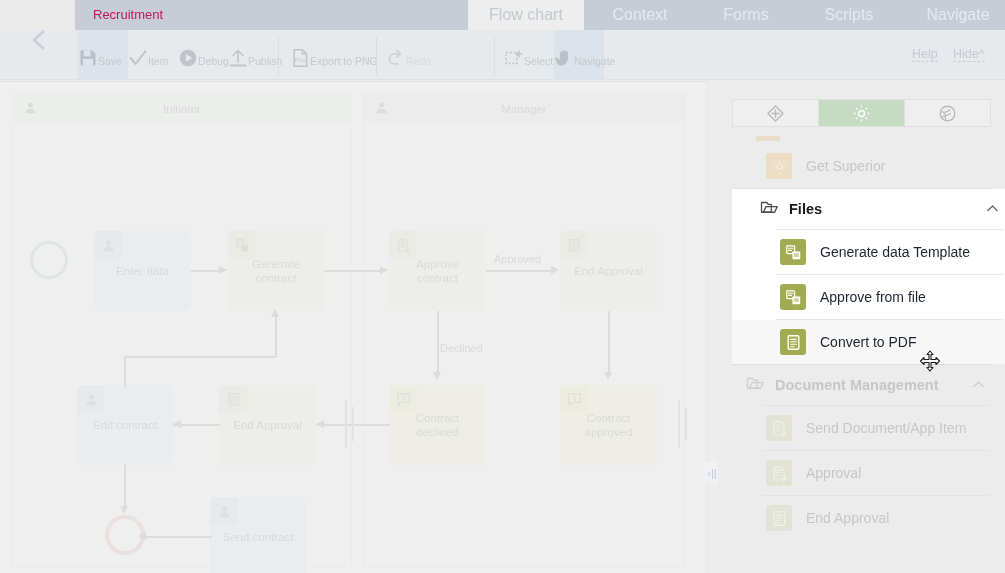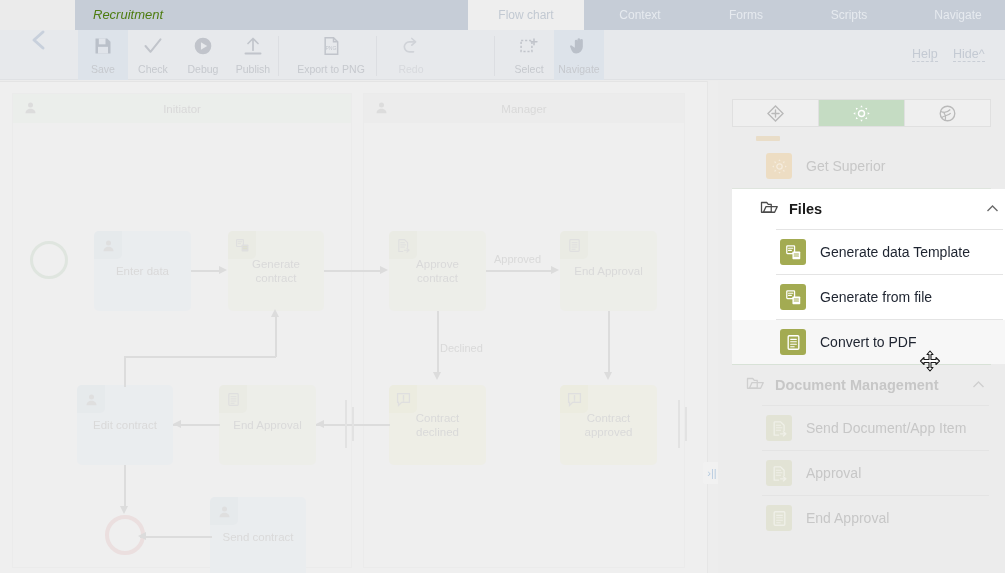--- a/index.html
+++ b/index.html
@@ -15,46 +15,46 @@
   .tabstrip {
     position: absolute; left: 0; top: 0; width: 1005px; height: 30px;
     background: #ebebeb;
   }
   .tabstrip-bg {
     position: absolute; left: 75px; top: 0; right: 0; height: 30px;
     background: #c6cdd7;
   }
   .proj-title {
     position: absolute; left: 93px; top: 0; height: 30px; line-height: 30px;
-    font-size: 13px; color: #4d7c0f; font-style: italic;
+    font-size: 13px; color: #be185d;
   }
   .tab {
     position: absolute; top: 0; height: 30px; line-height: 30px;
-    text-align: center; font-size: 12px; color: #e6eaef;
+    text-align: center; font-size: 16px; color: #e6eaef;
     cursor: pointer; white-space: nowrap;
   }
   .tab.active { background: #eeeeee; color: #c2c9d2; }
 
   
   .toolbar {
     position: absolute; left: 0; top: 30px; width: 1005px; height: 50px;
     background: #e7e9ec;
     border-bottom: 1px solid #dfe1e4;
   }
   .backarrow {
     position: absolute; left: 26px; top: 27px; width: 26px; height: 26px;
     cursor: pointer;
   }
   .tool-group {
     position: absolute; top: 30px; height: 50px;
     display: flex; align-items: flex-start;
   }
   .tool {
     width: 50px; height: 50px; position: relative;
-    display: flex; flex-direction: column; align-items: center;
+    display: flex; flex-direction: row; align-items: center;
     justify-content: flex-start; padding-top: 5px;
     cursor: pointer;
   }
   .tool.wide { width: 82px; }
   .tool.sel { background: #dde3ea; }
   .tool .ticon {
     height: 22px; display: flex; align-items: center; justify-content: center;
     opacity: .30;
   }
   .tool .tlabel {
@@ -253,21 +253,21 @@
             </svg>
           </div>
           <div class="tlabel">Save</div>
         </div>
         <div class="tool">
           <div class="ticon">
             <svg width="20" height="20" viewBox="0 0 24 24">
               <path d="M3 12 L9 19 L21 4" fill="none" stroke="#6b7280" stroke-width="2.4" stroke-linecap="round" stroke-linejoin="round"></path>
             </svg>
           </div>
-          <div class="tlabel">Check</div>
+          <div class="tlabel">Item</div>
         </div>
         <div class="tool">
           <div class="ticon">
             <svg width="20" height="20" viewBox="0 0 24 24">
               <circle cx="12" cy="12" r="10" fill="#6b7280"></circle>
               <path d="M9.5 7.5 L17 12 L9.5 16.5 Z" fill="#e7e9ec"></path>
             </svg>
           </div>
           <div class="tlabel">Debug</div>
         </div>
@@ -555,21 +555,21 @@
           <div class="hr"></div>
           <div class="row">
             <span class="ricon">
               <svg width="17" height="17" viewBox="0 0 24 24">
                 <rect x="2.5" y="2.5" width="11" height="11" rx="1" fill="none" stroke="#ffffff" stroke-width="1.8"></rect>
                 <path d="M5 6h6M5 9h4" stroke="#ffffff" stroke-width="1.5" stroke-linecap="round"></path>
                 <rect x="10.5" y="10.5" width="11" height="11" rx="1" fill="#ffffff"></rect>
                 <path d="M13 14h6M13 17h6" stroke="#a3ab52" stroke-width="1.5" stroke-linecap="round"></path>
               </svg>
             </span>
-            <span class="rlabel">Generate from file</span>
+            <span class="rlabel">Approve from file</span>
           </div>
           <div class="hr"></div>
           <div class="row hover">
             <span class="ricon">
               <svg width="17" height="17" viewBox="0 0 24 24">
                 <rect x="4.5" y="2.5" width="15" height="19" rx="1.4" fill="none" stroke="#ffffff" stroke-width="1.9"></rect>
                 <path d="M8 7.5h8M8 11h8M8 14.5h8M8 18h5" stroke="#ffffff" stroke-width="1.6" stroke-linecap="round"></path>
               </svg>
             </span>
             <span class="rlabel">Convert to PDF</span>

